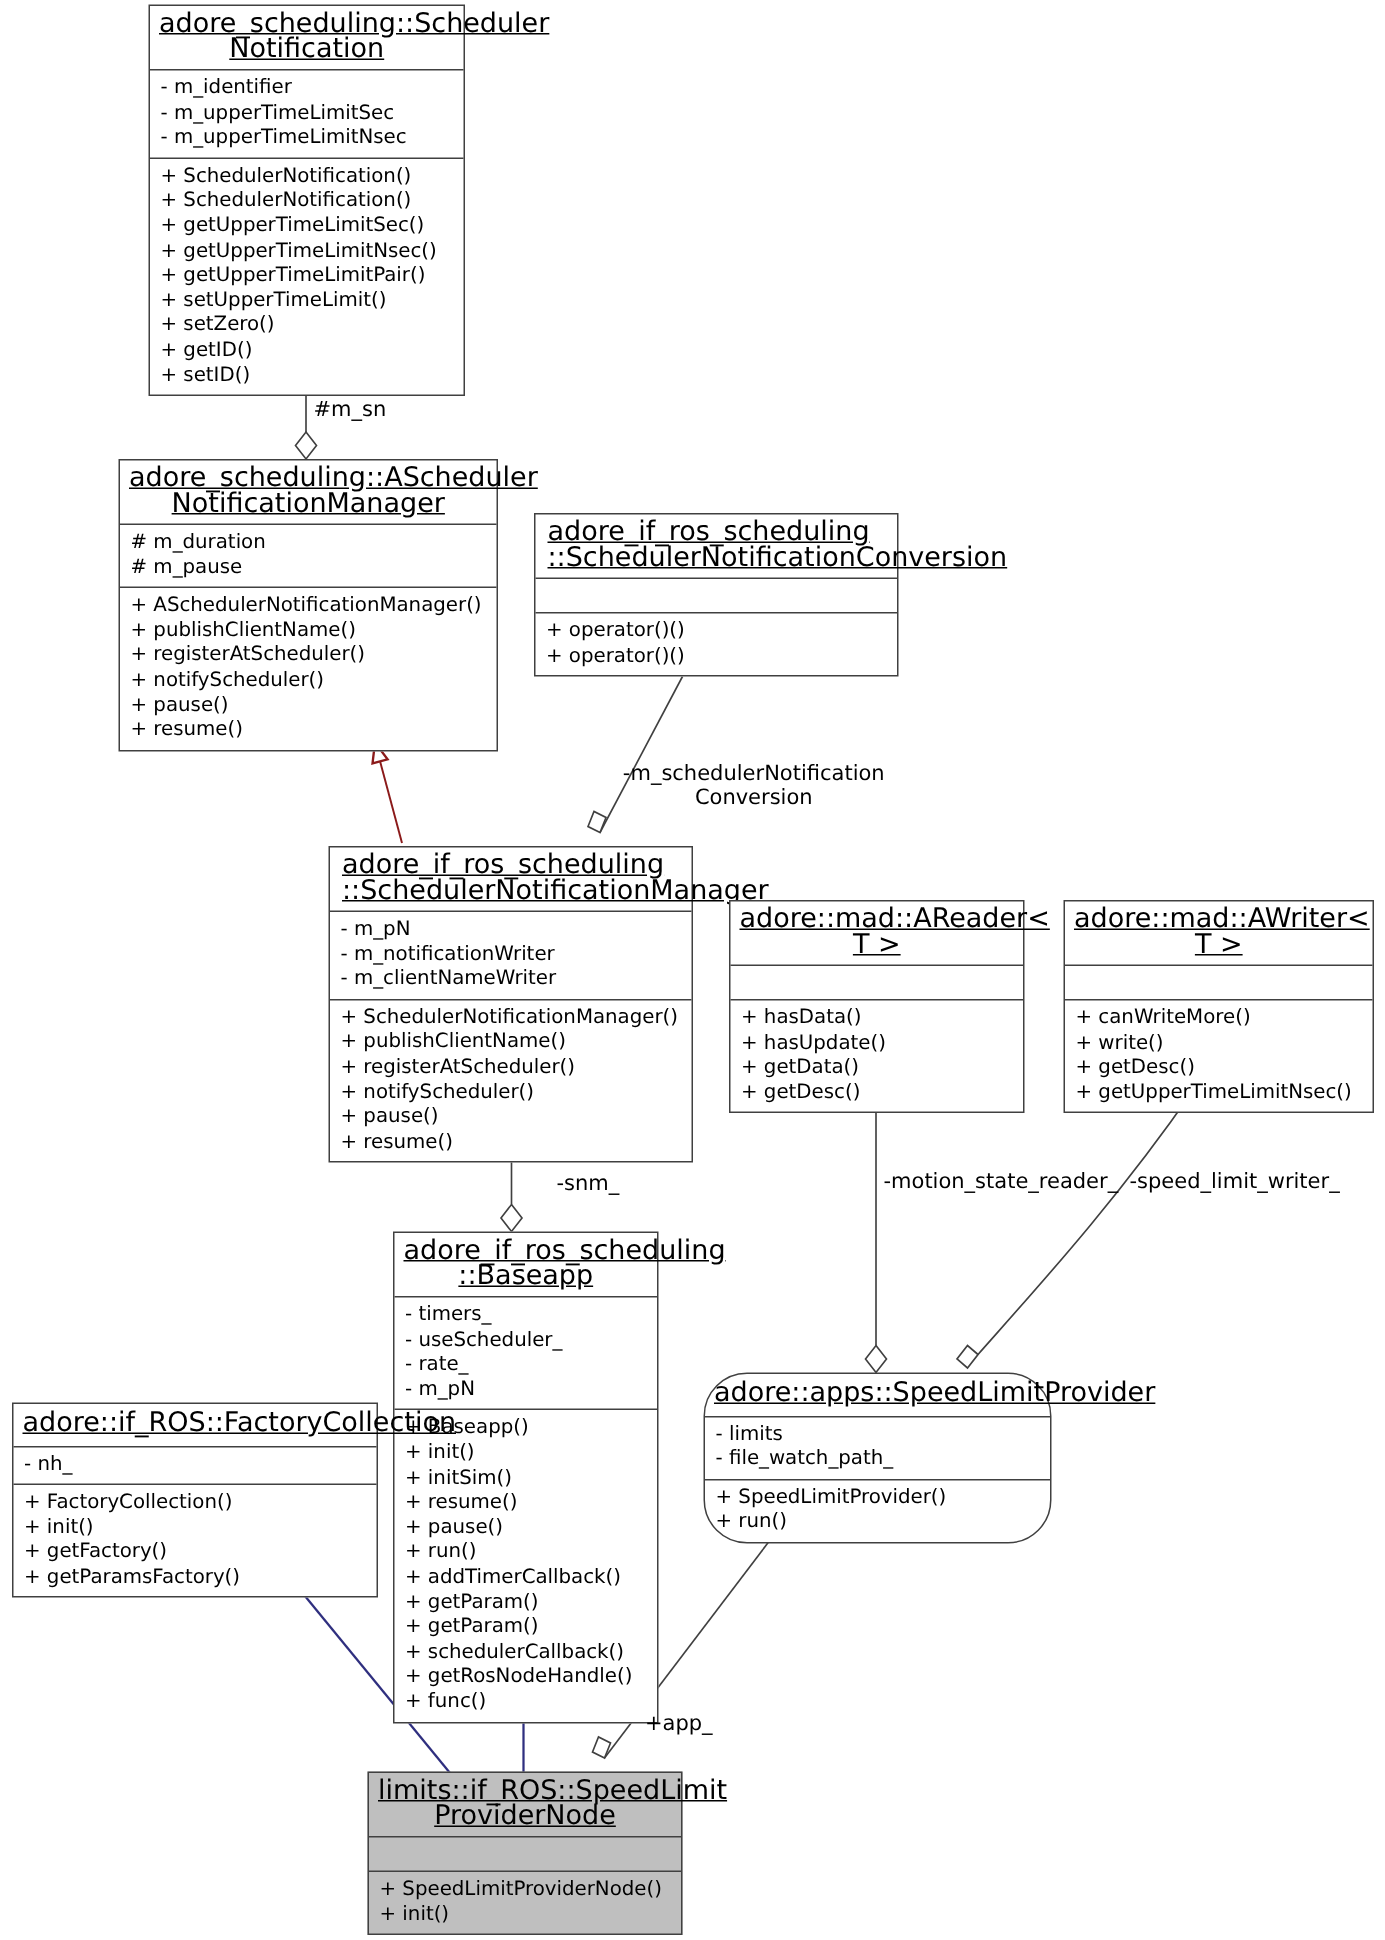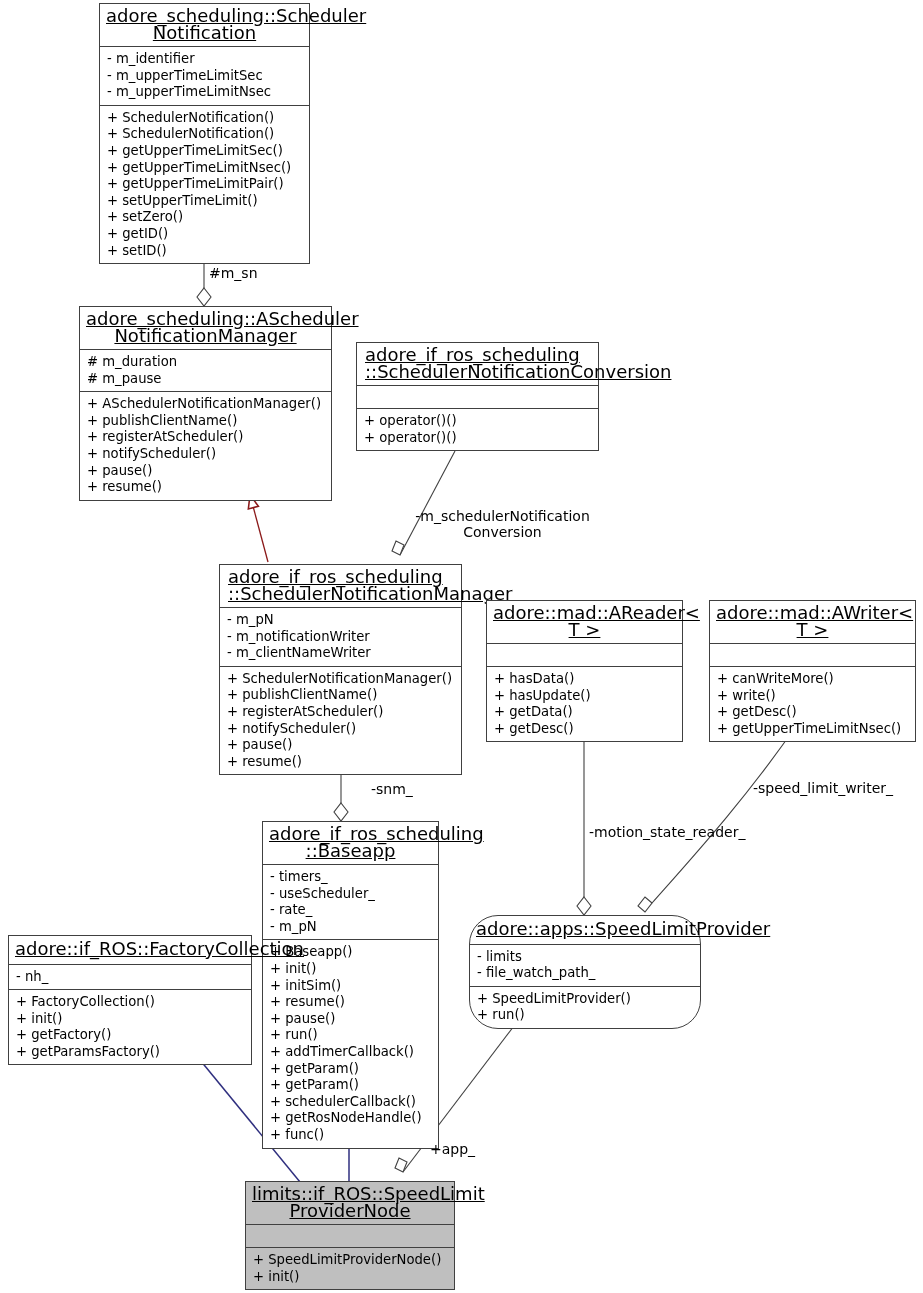--- a/index.html
+++ b/index.html
@@ -272,19 +272,19 @@
     </div>
   </div>
 
   <div class="edge-label" style="left:209px; top:265px;">#m_sn</div>
 
   <div class="edge-label center" style="left:415px; top:508px; width:175px;">-m_schedulerNotification
 Conversion</div>
 
   <div class="edge-label" style="left:346px; top:781px;margin-left:25px;">-snm_</div>
 
-  <div class="edge-label" style="left:589px; top:780px;margin-top:44px;">-motion_state_reader_</div>
+  <div class="edge-label" style="left:589px; top:780px;">-motion_state_reader_</div>
 
   <div class="edge-label" style="left:753px; top:780px;">-speed_limit_writer_</div>
 
   <div class="edge-label" style="left:430px; top:1141px;">+app_</div>
 
 </div>
 
 </body></html>

